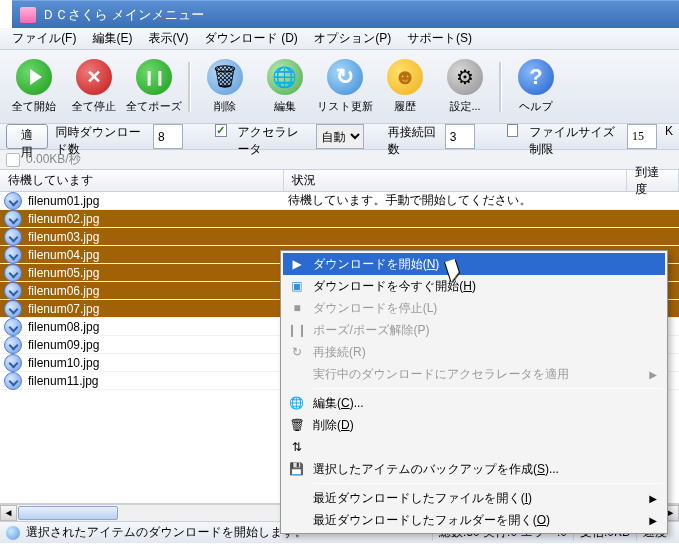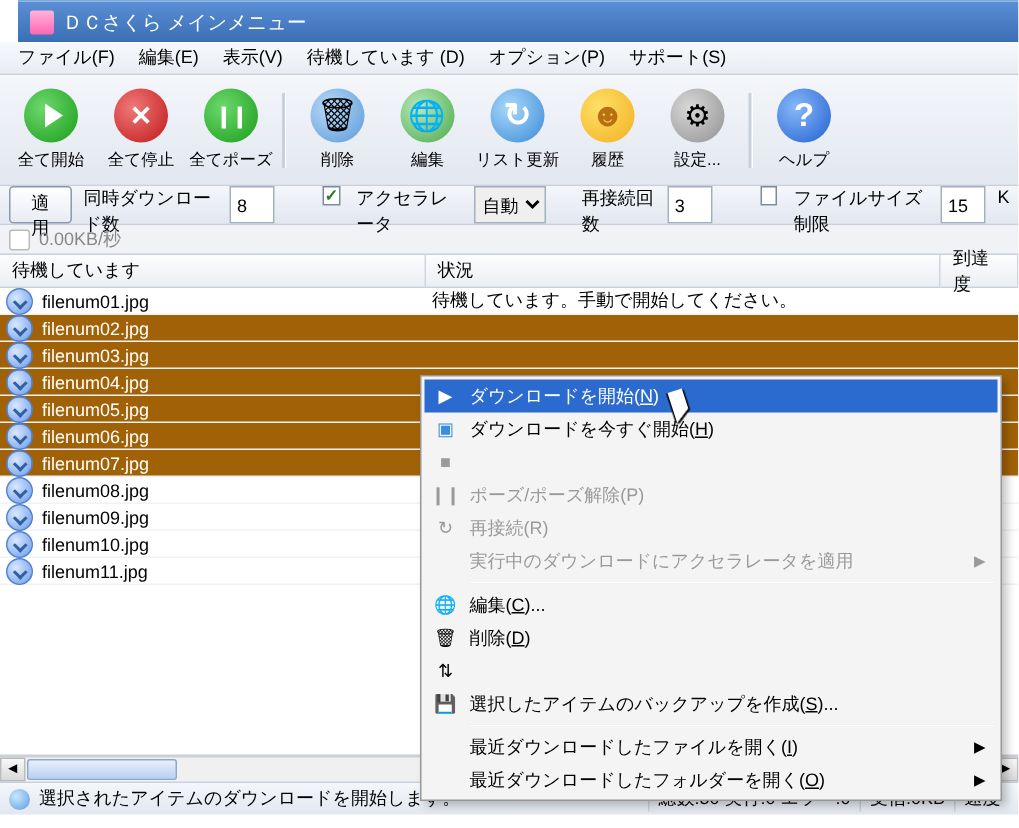--- a/index.html
+++ b/index.html
@@ -88,21 +88,21 @@
 
 <div class="titlebar">
   <div class="icon"></div>
   <div class="title">ＤＣさくら メインメニュー</div>
 </div>
 
 <div class="menubar">
   <div class="menu-item">ファイル(F)</div>
   <div class="menu-item">編集(E)</div>
   <div class="menu-item">表示(V)</div>
-  <div class="menu-item">待機しています (D)</div>
+  <div class="menu-item">ダウンロード (D)</div>
   <div class="menu-item">オプション(P)</div>
   <div class="menu-item">サポート(S)</div>
 </div>
 
 <div class="toolbar">
   <div class="tb-btn">
       <div class="big-icon ic-play"></div>
       <div class="lbl">全て開始</div>
     </div>
   <div class="tb-btn">
@@ -148,21 +148,21 @@
   <span style="width:20px"></span>
   <span class="checkbox checked"></span>
   <span>アクセラレータ</span>
   <select><option>自動</option></select>
   <span style="width:10px"></span>
   <span>再接続回数</span>
   <input type="text" value="3" style="">
   <span style="width:20px"></span>
   <span class="checkbox"></span>
   <span>ファイルサイズ制限</span>
-  <input type="text" style="color: #000000;" value="15">
+  <input type="text" style="color: #000000; font-family: Liberation Serif, serif;" value="15">
   <span>K</span>
 </div>
 
 <div class="speedbar">
   <div class="track"></div>
   <span>0.00KB/秒</span>
 </div>
 
 <div class="columns">
   <div class="col col-name">待機しています</div>
@@ -247,20 +247,21 @@
   <div class="cm-item hl">
     <span class="cm-icon" style="color:#fff">▶</span>
     <span><span>ダウンロードを開始(</span><span class="cm-u">N</span><span>)</span></span>
   </div>
   <div class="cm-item">
     <span class="cm-icon" style="color:#3a8ee0">▣</span>
     <span><span>ダウンロードを今すぐ開始(</span><span class="cm-u">H</span><span>)</span></span>
   </div>
   <div class="cm-item disabled">
     <span class="cm-icon">■</span>
+    <span>ダウンロードを停止(L)</span>
   </div>
   <div class="cm-item disabled">
     <span class="cm-icon">❙❙</span>
     <span>ポーズ/ポーズ解除(P)</span>
   </div>
   <div class="cm-item disabled">
     <span class="cm-icon">↻</span>
     <span>再接続(R)</span>
   </div>
   <div class="cm-item disabled">

